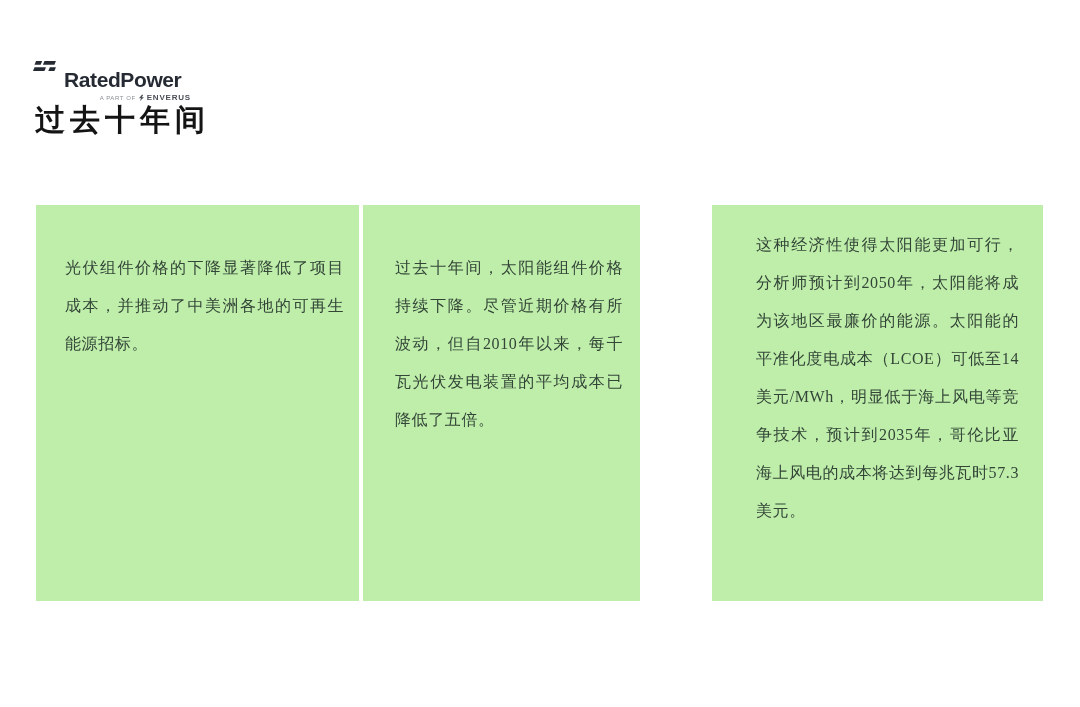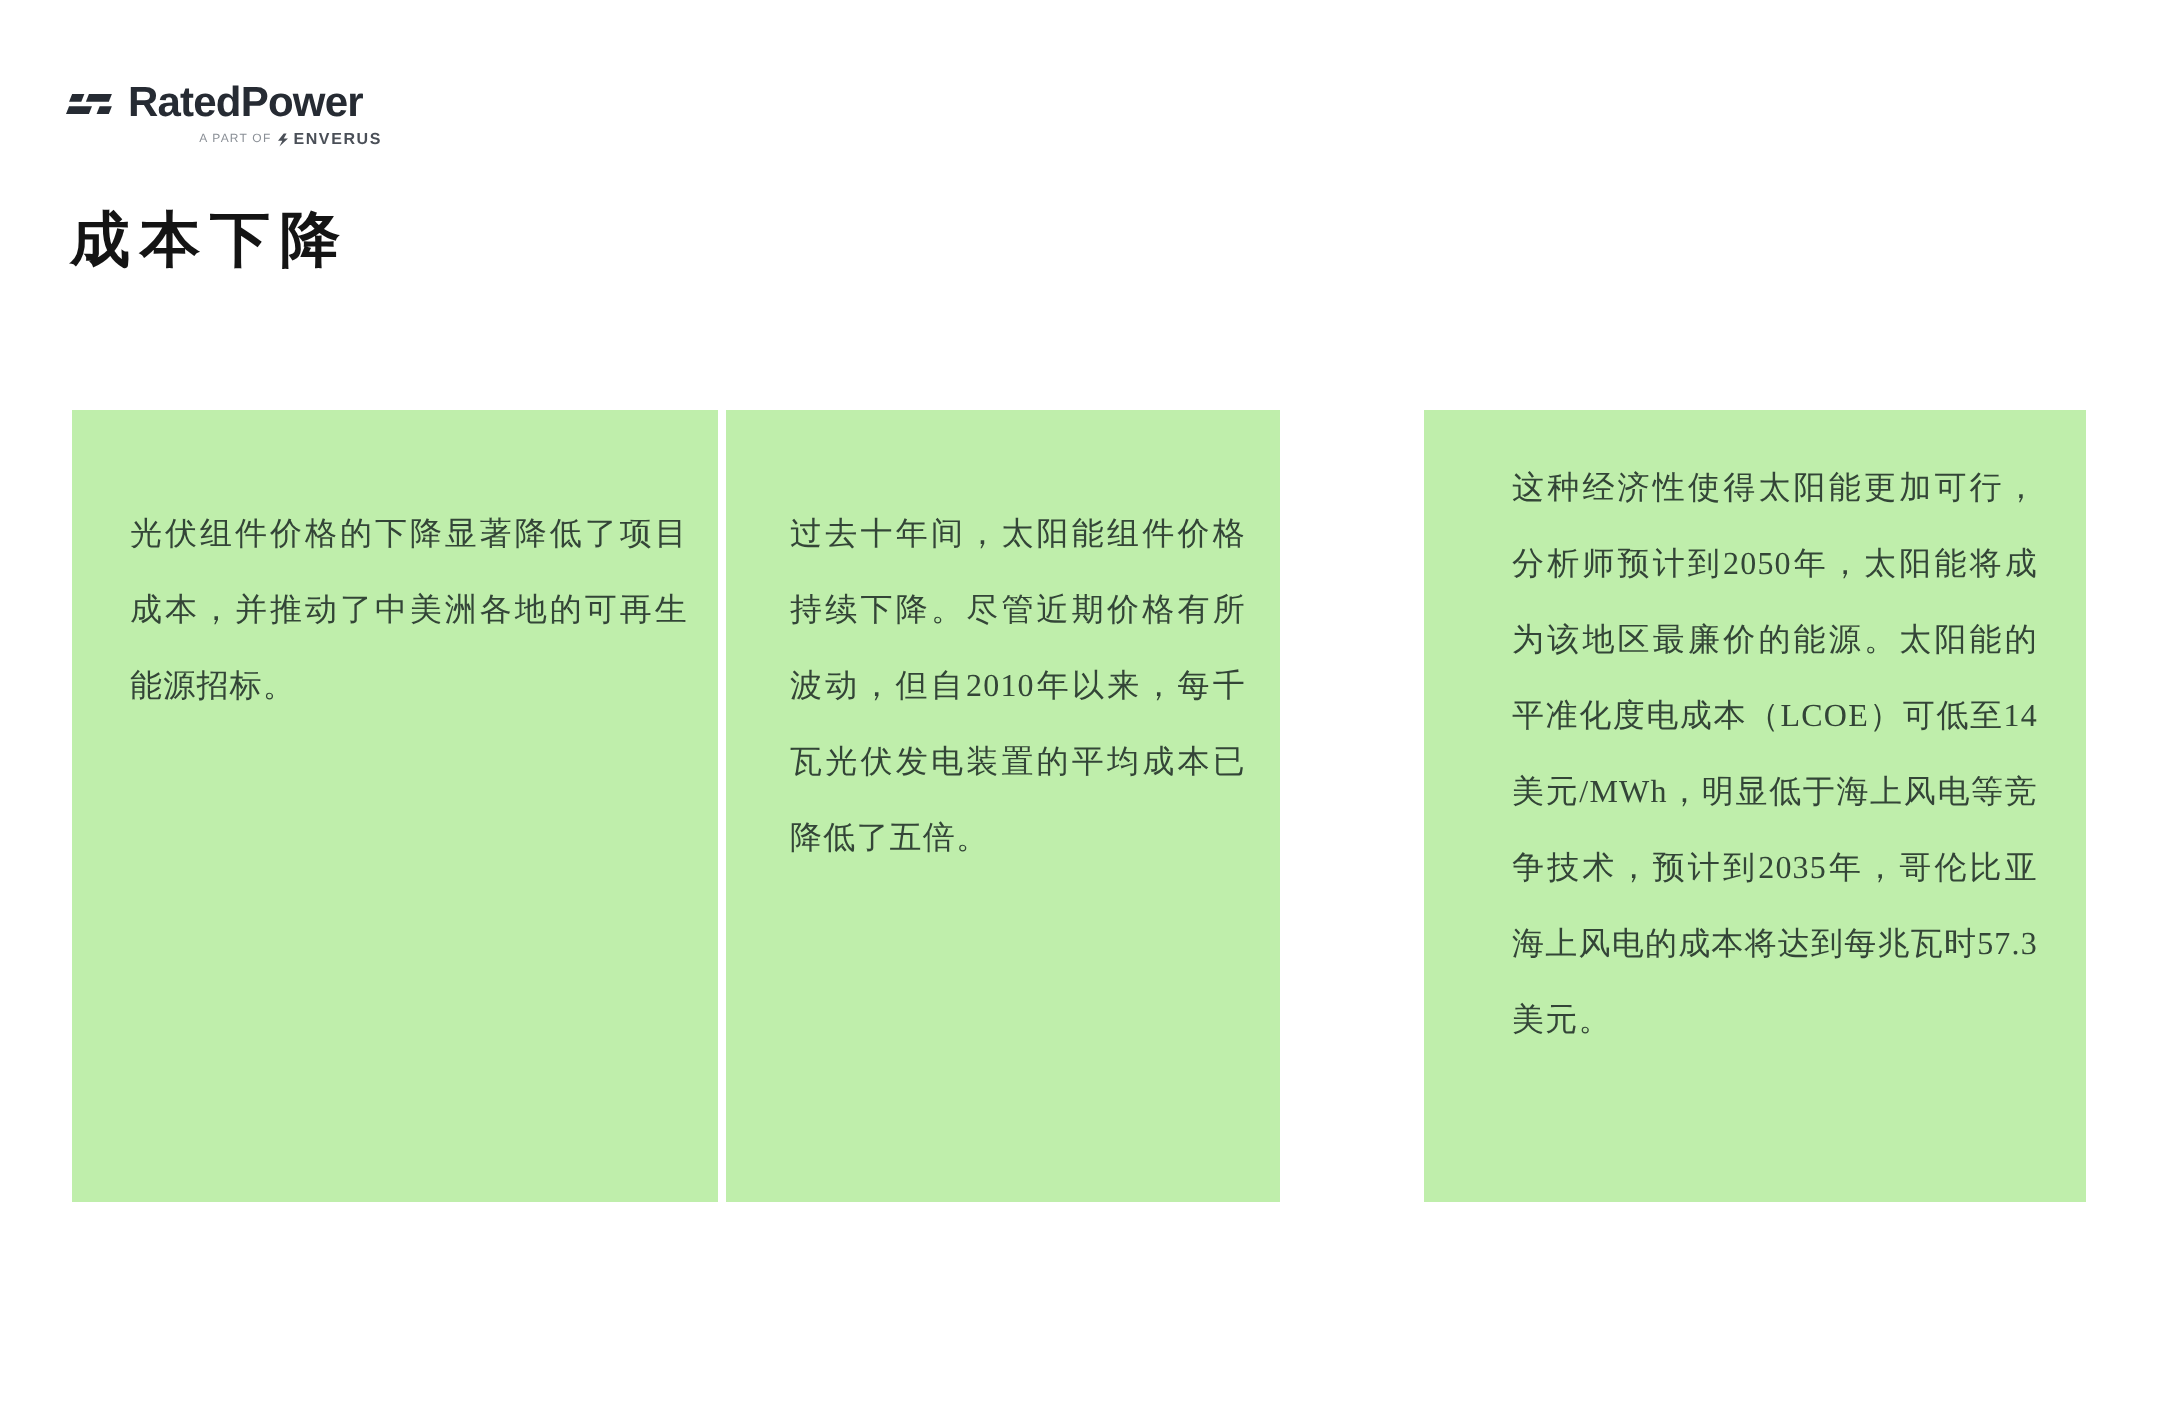--- a/index.html
+++ b/index.html
@@ -28,20 +28,21 @@
     align-items:center;
     gap:5px;
   }
   .logo-mark svg{display:block;}
   .logo-mark polygon{fill:var(--logo);}
   .logo-text{
     font-size:21px;
     font-weight:700;
     letter-spacing:-0.4px;
     color:var(--logo);
+    margin-top:28px;
   }
   .tagline{
     display:flex;
     justify-content:flex-end;
     align-items:center;
     gap:3px;
     margin-top:1px;
     padding-right:2px;
   }
   .tagline-prefix{
@@ -107,21 +108,21 @@
     <span class="tagline-prefix">a part of</span>
     <span class="bolt">
       <svg width="5" height="8" viewBox="0 0 7 9" aria-hidden="true">
         <polygon points="4,0 0,5 3,5 1,9 7,3.5 4,3.5 6,0"></polygon>
       </svg>
     </span>
     <span class="tagline-brand">ENVERUS</span>
   </div>
 </div>
 
-<h1 class="page-title">成本下降</h1>
+<h1 class="page-title">过去十年间</h1>
 
 <section class="card card-1">
   <p>光伏组件价格的下降显著降低了项目成本，并推动了中美洲各地的可再生能源招标。</p>
 </section>
 
 <section class="card card-2">
   <p>过去十年间，太阳能组件价格持续下降。尽管近期价格有所波动，但自2010年以来，每千瓦光伏发电装置的平均成本已降低了五倍。</p>
 </section>
 
 <section class="card card-3">

